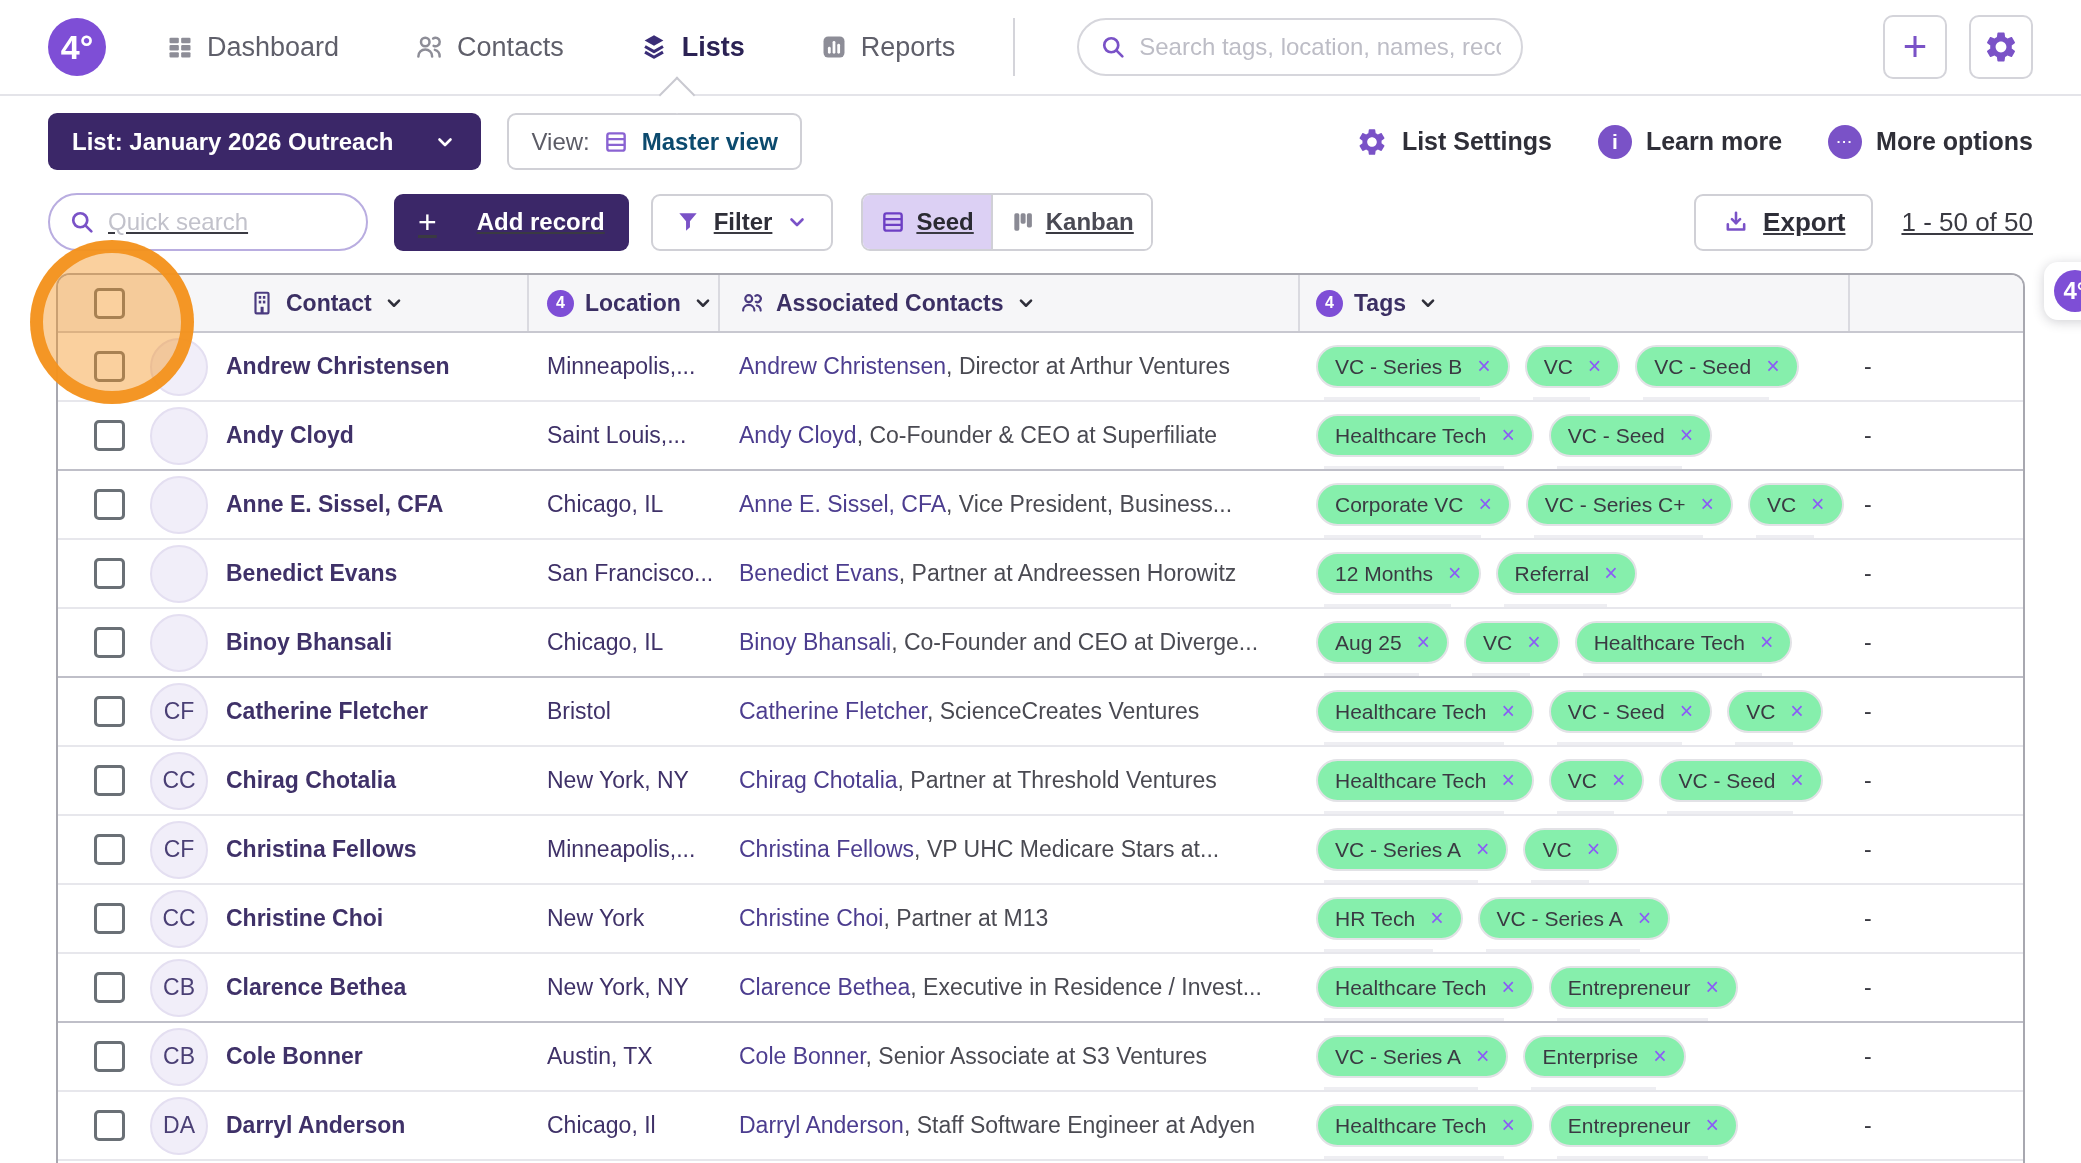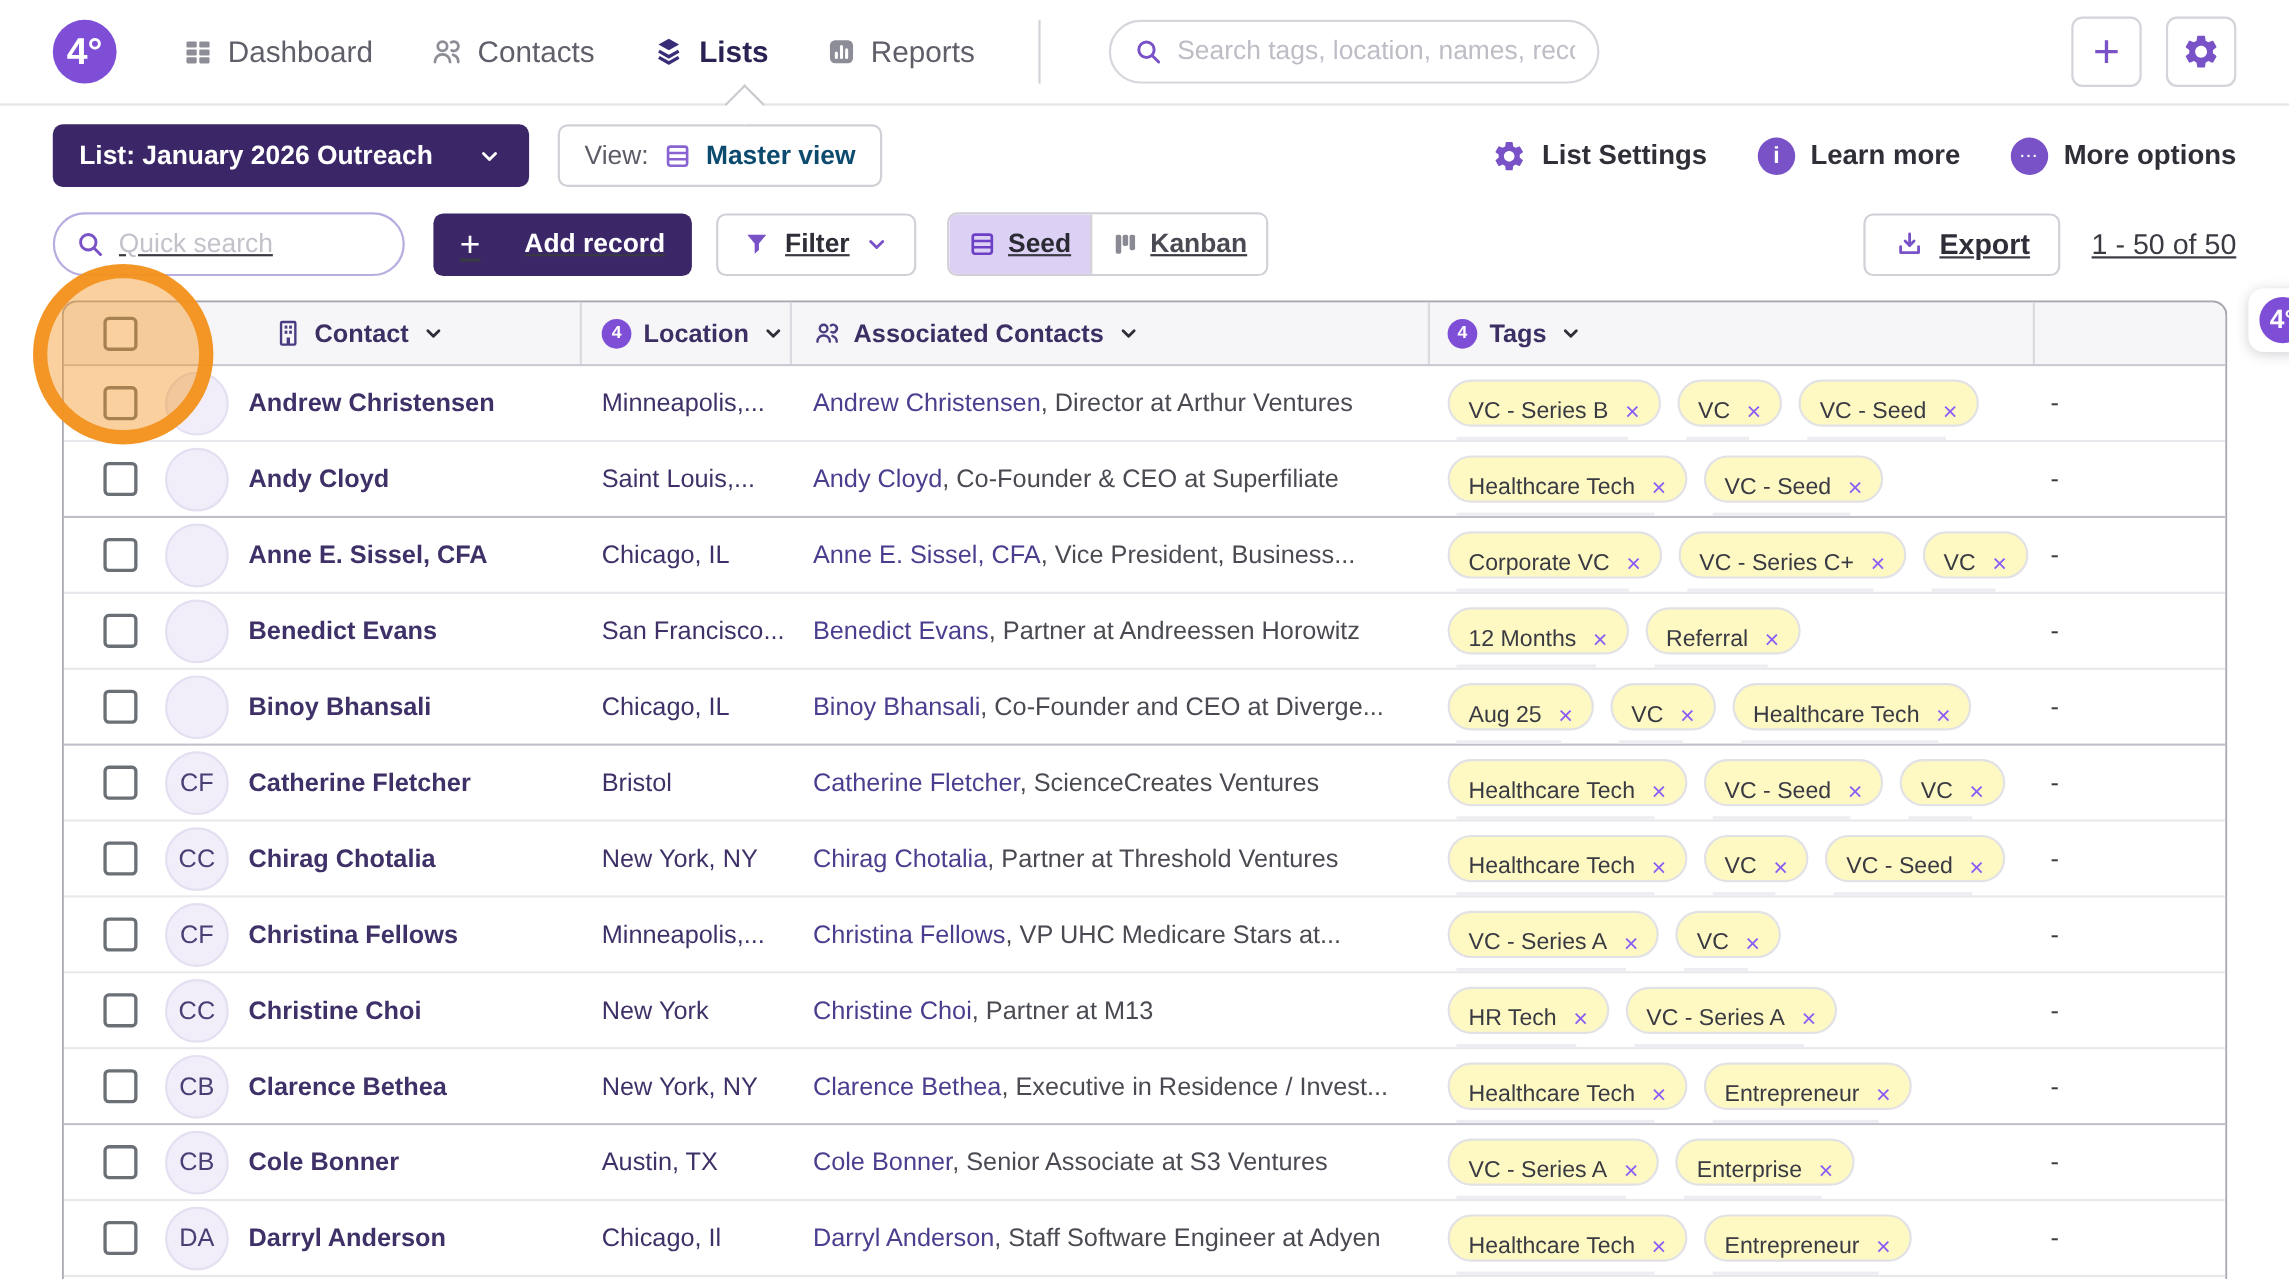--- a/index.html
+++ b/index.html
@@ -4,21 +4,21 @@
 <style>
   * { margin:0; padding:0; box-sizing:border-box; }
   html,body { width:2081px; height:1163px; overflow:hidden; background:#fff;
     font-family:"Liberation Sans", sans-serif; color:#3a3a42; }
 
   
   .topnav { position:relative; height:96px; display:flex; align-items:center;
     padding:0 48px; border-bottom:2px solid #e4e4e9; background:#fff; }
   .logo { width:58px; height:58px; border-radius:50%; background:#7e4ed6; color:#fff;
     display:flex; align-items:center; justify-content:center; font-size:34px; font-weight:bold; }
-  .nav-items { display:flex; align-items:center; gap:52px; margin-left:60px; }
+  .nav-items { display:flex; align-items:center; gap:75px; margin-left:60px; }
   .nav-item { display:flex; align-items:center; gap:13px; font-size:27px; color:#5f5f6a; cursor:pointer; }
   .nav-item .nicon { color:#8d8d97; display:flex; }
   .nav-item.active { color:#2b2254; font-weight:bold; }
   .nav-item.active .nicon { color:#3a2d77; }
   .nav-divider { width:2px; height:58px; background:#d4d4da; margin-left:58px; }
   .nav-search { margin-left:62px; width:446px; height:58px; border:2px solid #d6d6dc; border-radius:30px;
     display:flex; align-items:center; padding:0 20px; gap:12px; background:#fff; }
   .nav-search svg { color:#7a52c7; flex:none; }
   .nav-search input { border:none; outline:none; flex:1; font-size:24px; color:#3a3a42;
     font-family:"Liberation Sans",sans-serif; background:transparent; }
@@ -97,22 +97,22 @@
   .cb { width:31px; height:31px; border:3px solid #6a7076; border-radius:5px; background:#fff; cursor:pointer; }
   .trow .c-contact { display:flex; align-items:center; padding-left:4px; gap:18px; }
   .avatar { width:58px; height:58px; border-radius:50%; background:#f1eef9; border:2px solid #e4dff1;
     display:flex; align-items:center; justify-content:center; font-size:23px; color:#4a3f75; flex:none; }
   .pname { font-size:23px; font-weight:bold; color:#3f3168; cursor:pointer; white-space:nowrap; }
   .loc { font-size:23px; color:#3f3168; white-space:nowrap; }
   .assoc { font-size:23px; white-space:nowrap; overflow:hidden; display:block; }
   .assoc-name { color:#4c3d8f; cursor:pointer; text-decoration:none; }
   .assoc-rest { color:#4a4a52; }
   .trow .c-tags { display:flex; gap:15px; align-items:center; }
-  .tag { position:relative; display:flex; align-items:flex-end; gap:15px; height:43px; padding:0 17px;
-    border:2px solid #e2e2e6; border-radius:22px; background:#fef9c3; font-size:21px; color:#3a3a42;
+  .tag { position:relative; display:flex; align-items:center; gap:15px; height:43px; padding:0 17px;
+    border:2px solid #e2e2e6; border-radius:22px; background:#86efac; font-size:21px; color:#3a3a42;
     white-space:nowrap; cursor:pointer; }
   .tag::after { content:""; position:absolute; left:6px; right:28px; bottom:-14px;
     border-bottom:3px solid #eeeef2; }
   .tag .x { color:#8b5cf6; font-size:23px; line-height:1; cursor:pointer; }
   .assigned-dash { font-size:23px; color:#3a3a42; }
 
   
   .highlight-circle { position:absolute; left:30px; top:240px; width:164px; height:164px; border-radius:50%;
     background:rgba(244,150,40,0.45); border:13px solid rgba(243,145,28,0.93); z-index:50; pointer-events:none; }
   .floating-widget { position:absolute; left:2044px; top:262px; width:68px; height:58px; background:#fff;

